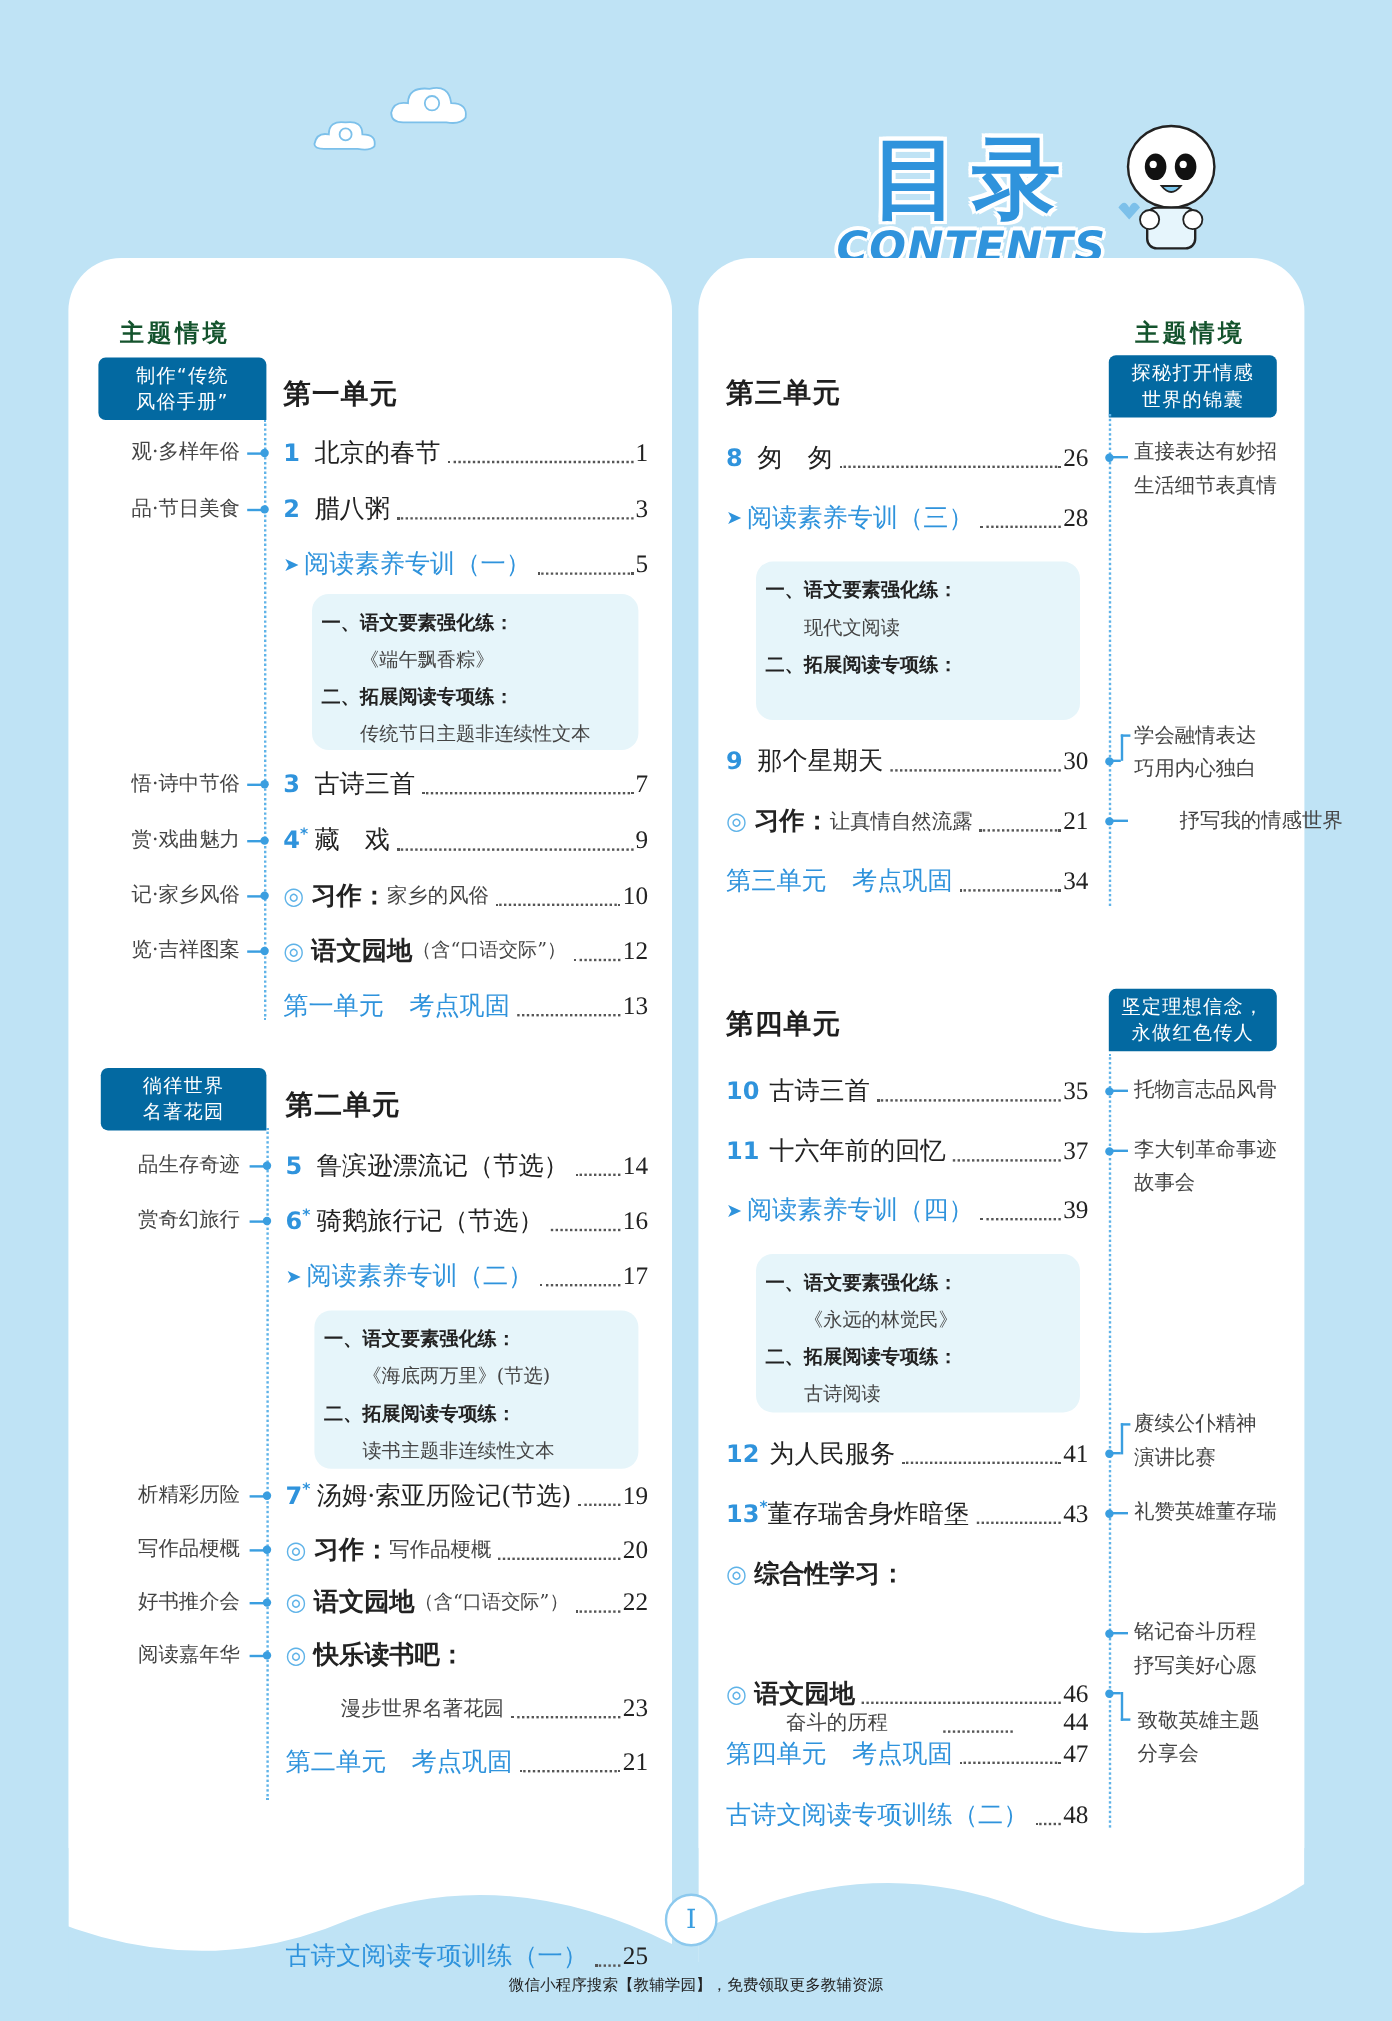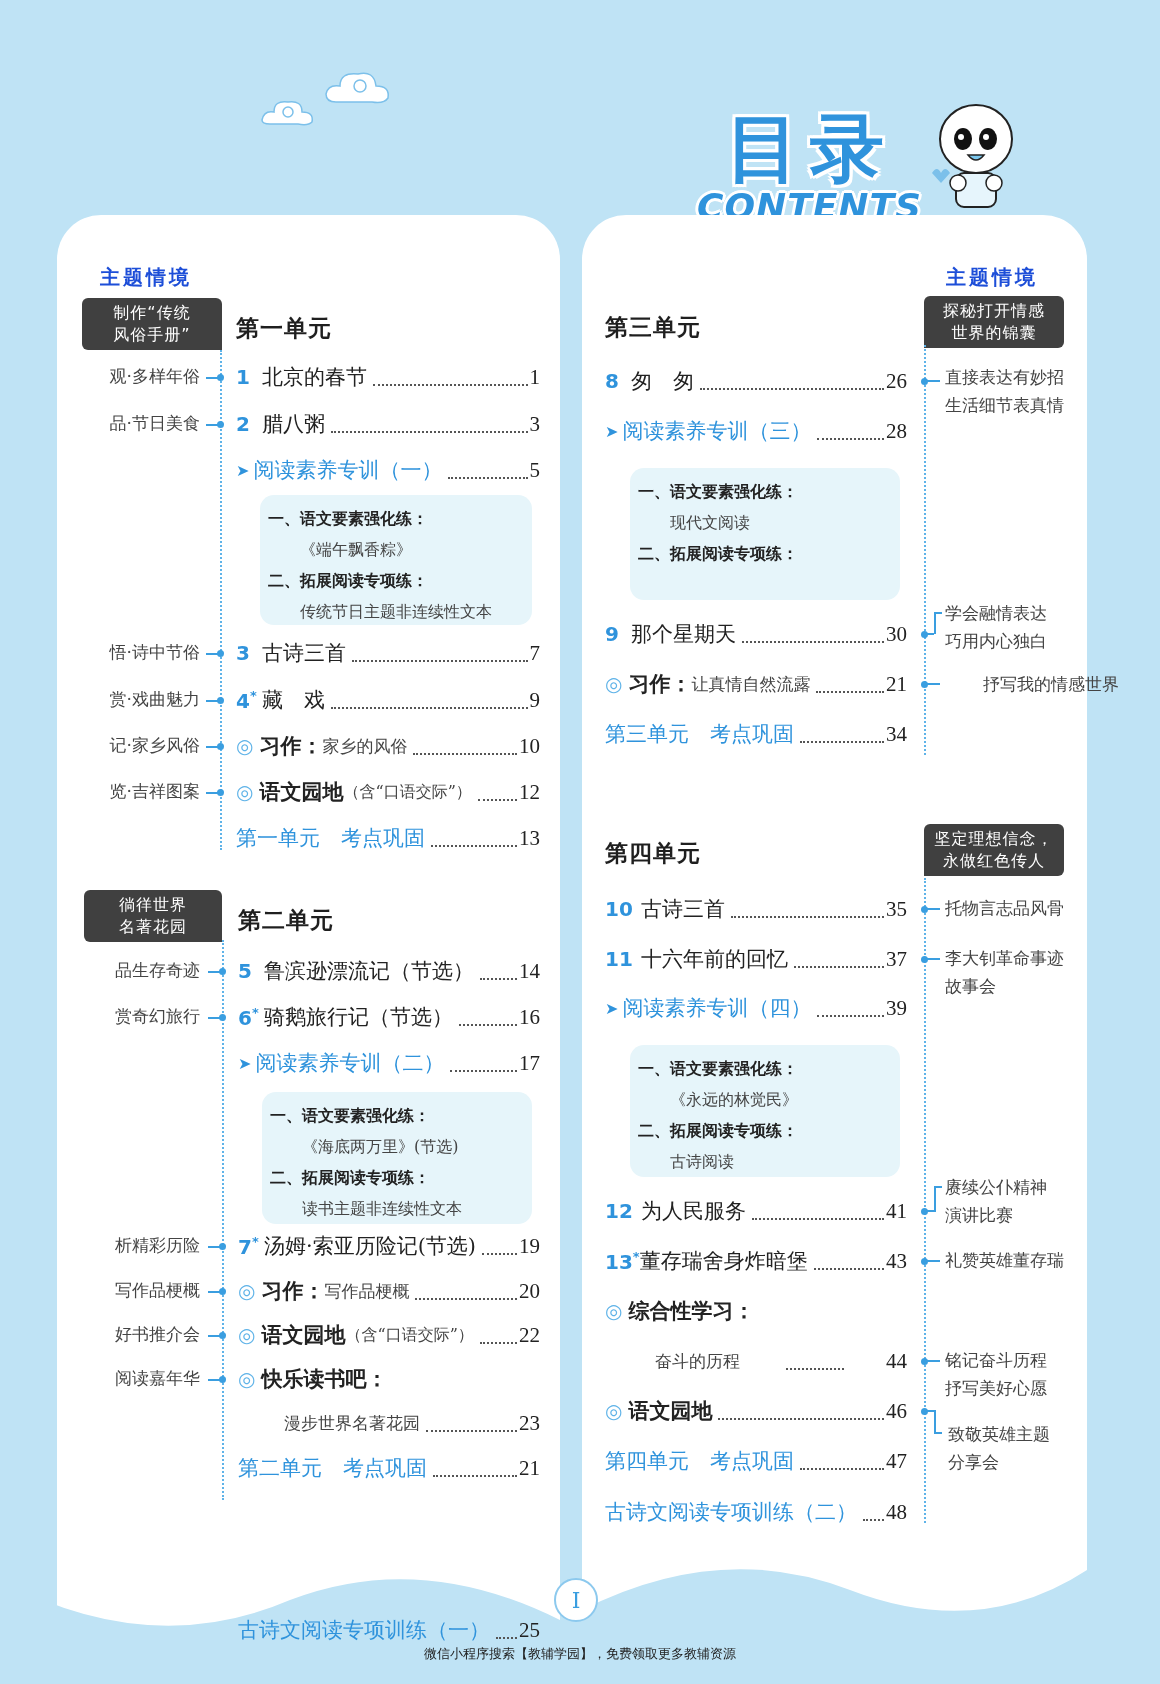--- a/index.html
+++ b/index.html
@@ -5,22 +5,22 @@
   * { box-sizing: border-box; margin: 0; padding: 0; }
   html, body { width: 1160px; height: 1684px; overflow: hidden; }
   body { position: relative; background: #bfe3f5; font-family: "DejaVu Sans", sans-serif; color: #2b2b2b; }
   .abs { position: absolute; }
   .panel { position: absolute; background: #ffffff; border-radius: 44px 44px 0 0; }
   .wave { position: absolute; left: 0; top: 1540px; width: 1160px; height: 144px; }
   .title-cn { position: absolute; left: 726px; top: 100px; font-size: 74px; font-weight: bold; color: #2f93dc; letter-spacing: 10px;
               text-shadow: 3px 0 #fff, -3px 0 #fff, 0 3px #fff, 0 -3px #fff, 3px 3px #fff, -3px -3px #fff, 3px -3px #fff, -3px 3px #fff; }
   .title-en { position: absolute; left: 697px; top: 186px; font-size: 36px; font-weight: bold; font-style: italic; color: #2f93dc; letter-spacing: 1px;
               text-shadow: 3px 0 #fff, -3px 0 #fff, 0 3px #fff, 0 -3px #fff, 2px 2px #fff, -2px -2px #fff, 2px -2px #fff, -2px 2px #fff; }
-  .theme-head { position: absolute; font-size: 20px; font-weight: bold; color: #1d4ed8; letter-spacing: 3px; }
-  .theme-tag { position: absolute; background: #404040; color: #fff; font-size: 16px; line-height: 22px; text-align: center;
+  .theme-head { position: absolute; font-size: 20px; font-weight: bold; color: #14532d; letter-spacing: 3px; }
+  .theme-tag { position: absolute; background: #0369a1; color: #fff; font-size: 16px; line-height: 22px; text-align: center;
                padding: 4px 6px; border-radius: 6px 6px 0 6px; letter-spacing: 1px; }
   .theme-tag.rt { border-radius: 6px 6px 6px 0; }
   .unit-head { position: absolute; font-size: 23px; font-weight: bold; color: #1f1f1f; letter-spacing: 1px; }
   .vline { position: absolute; width: 0; border-left: 2px dotted #5fb3e8; }
   .row { position: absolute; height: 30px; display: flex; align-items: center; font-family: "DejaVu Serif", serif; font-size: 21px; color: #222; }
   .num { font-family: "DejaVu Sans", sans-serif; font-weight: bold; color: #2f93dc; font-size: 20px; min-width: 26px; }
   .num sup { font-size: 13px; }
   .ring { color: #5fb3e8; font-size: 20px; margin-right: 6px; font-family: "DejaVu Sans", sans-serif; }
   .arrow { color: #2f93dc; font-size: 16px; margin-right: 4px; font-family: "DejaVu Sans", sans-serif; }
   .blue { color: #2f93dc; font-family: "DejaVu Sans", sans-serif; }
@@ -406,21 +406,21 @@
 <div class="conn" style="left:926px;top:1260px;width:14px;"></div>
 <div class="ctx-r" style="left:945px;top:1246px;">
   <div>礼赞英雄董存瑞</div>
 </div>
 
 <div class="row" style="left:605px;top:1296px;width:302px;">
   <span class="ring">◎</span>
   <span class="bold">综合性学习：</span>
 </div>
 
-<div class="row" style="left:655px;top:1346px;width:252px;gap:40px;">
+<div class="row" style="left:655px;top:1420px;width:252px;gap:40px;">
   <span class="small">奋斗的历程</span>
   <span class="dots"></span>
   <span class="page">44</span>
 </div>
 <div class="dot" style="left:921px;top:1358px;"></div>
 <div class="conn" style="left:926px;top:1360px;width:14px;"></div>
 <div class="ctx-r" style="left:945px;top:1346px;">
   <div>铭记奋斗历程</div>
   <div>抒写美好心愿</div>
 </div>

